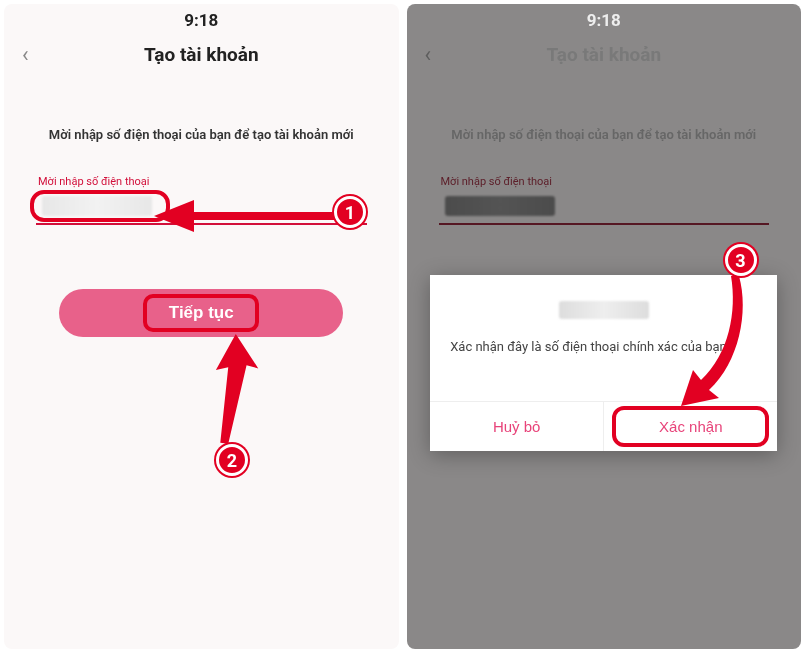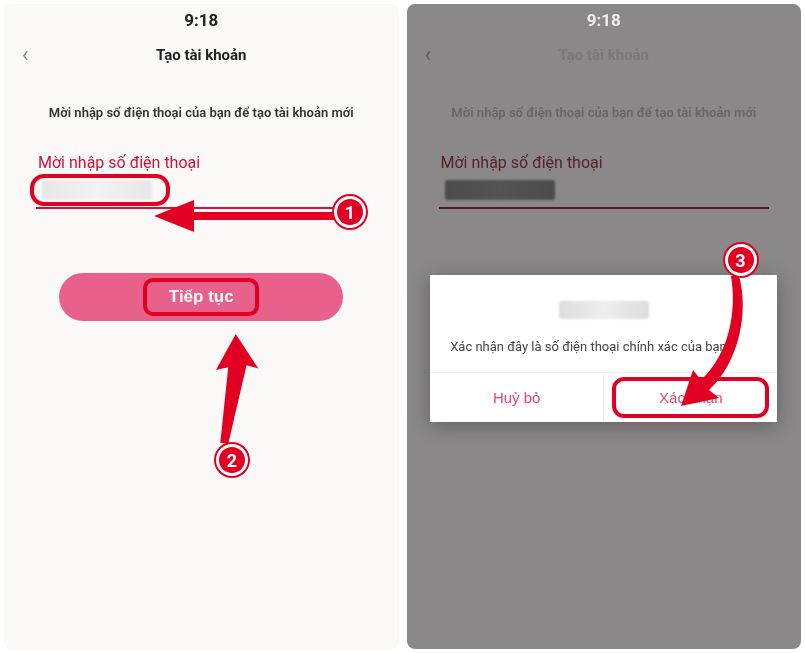--- a/index.html
+++ b/index.html
@@ -48,40 +48,41 @@
   .back {
     font-size: 22px;
     color: #888;
     width: 24px;
     cursor: pointer;
   }
   .screen-b .back { color: #aaa; }
   .title {
     flex: 1;
     text-align: center;
-    font-size: 15px;
+    font-size: 19px;
     font-weight: 700;
     color: #222;
     margin-left: -24px;
   }
   .screen-b .title { color: #ddd; }
   .body {
     padding: 22px 32px 0;
   }
   .instruction {
     text-align: center;
     font-size: 13px;
     font-weight: 600;
     color: #333;
     line-height: 1.5;
     padding: 0 10px 30px;
+    margin-top: 22px;
   }
   .screen-b .instruction { color: #bbb; }
   .field-label {
-    font-size: 16px;
+    font-size: 11px;
     color: #d20f3a;
     margin-bottom: 6px;
     padding-left: 2px;
   }
   .screen-b .field-label { color: #a93a4d; }
   .field-wrap {
     position: relative;
   }
   .phone-input {
     width: 100%;
@@ -157,20 +158,21 @@
     border-radius: 3px;
   }
   .dialog-msg {
     font-size: 13px;
     color: #444;
     line-height: 1.5;
   }
   .dialog-actions {
     display: flex;
     border-top: 1px solid #eee;
+    margin-top: 29px;
   }
   .dialog-btn {
     flex: 1;
     text-align: center;
     padding: 16px 0;
     font-size: 15px;
     color: #e8447a;
     background: #fff;
     border: none;
     cursor: pointer;

